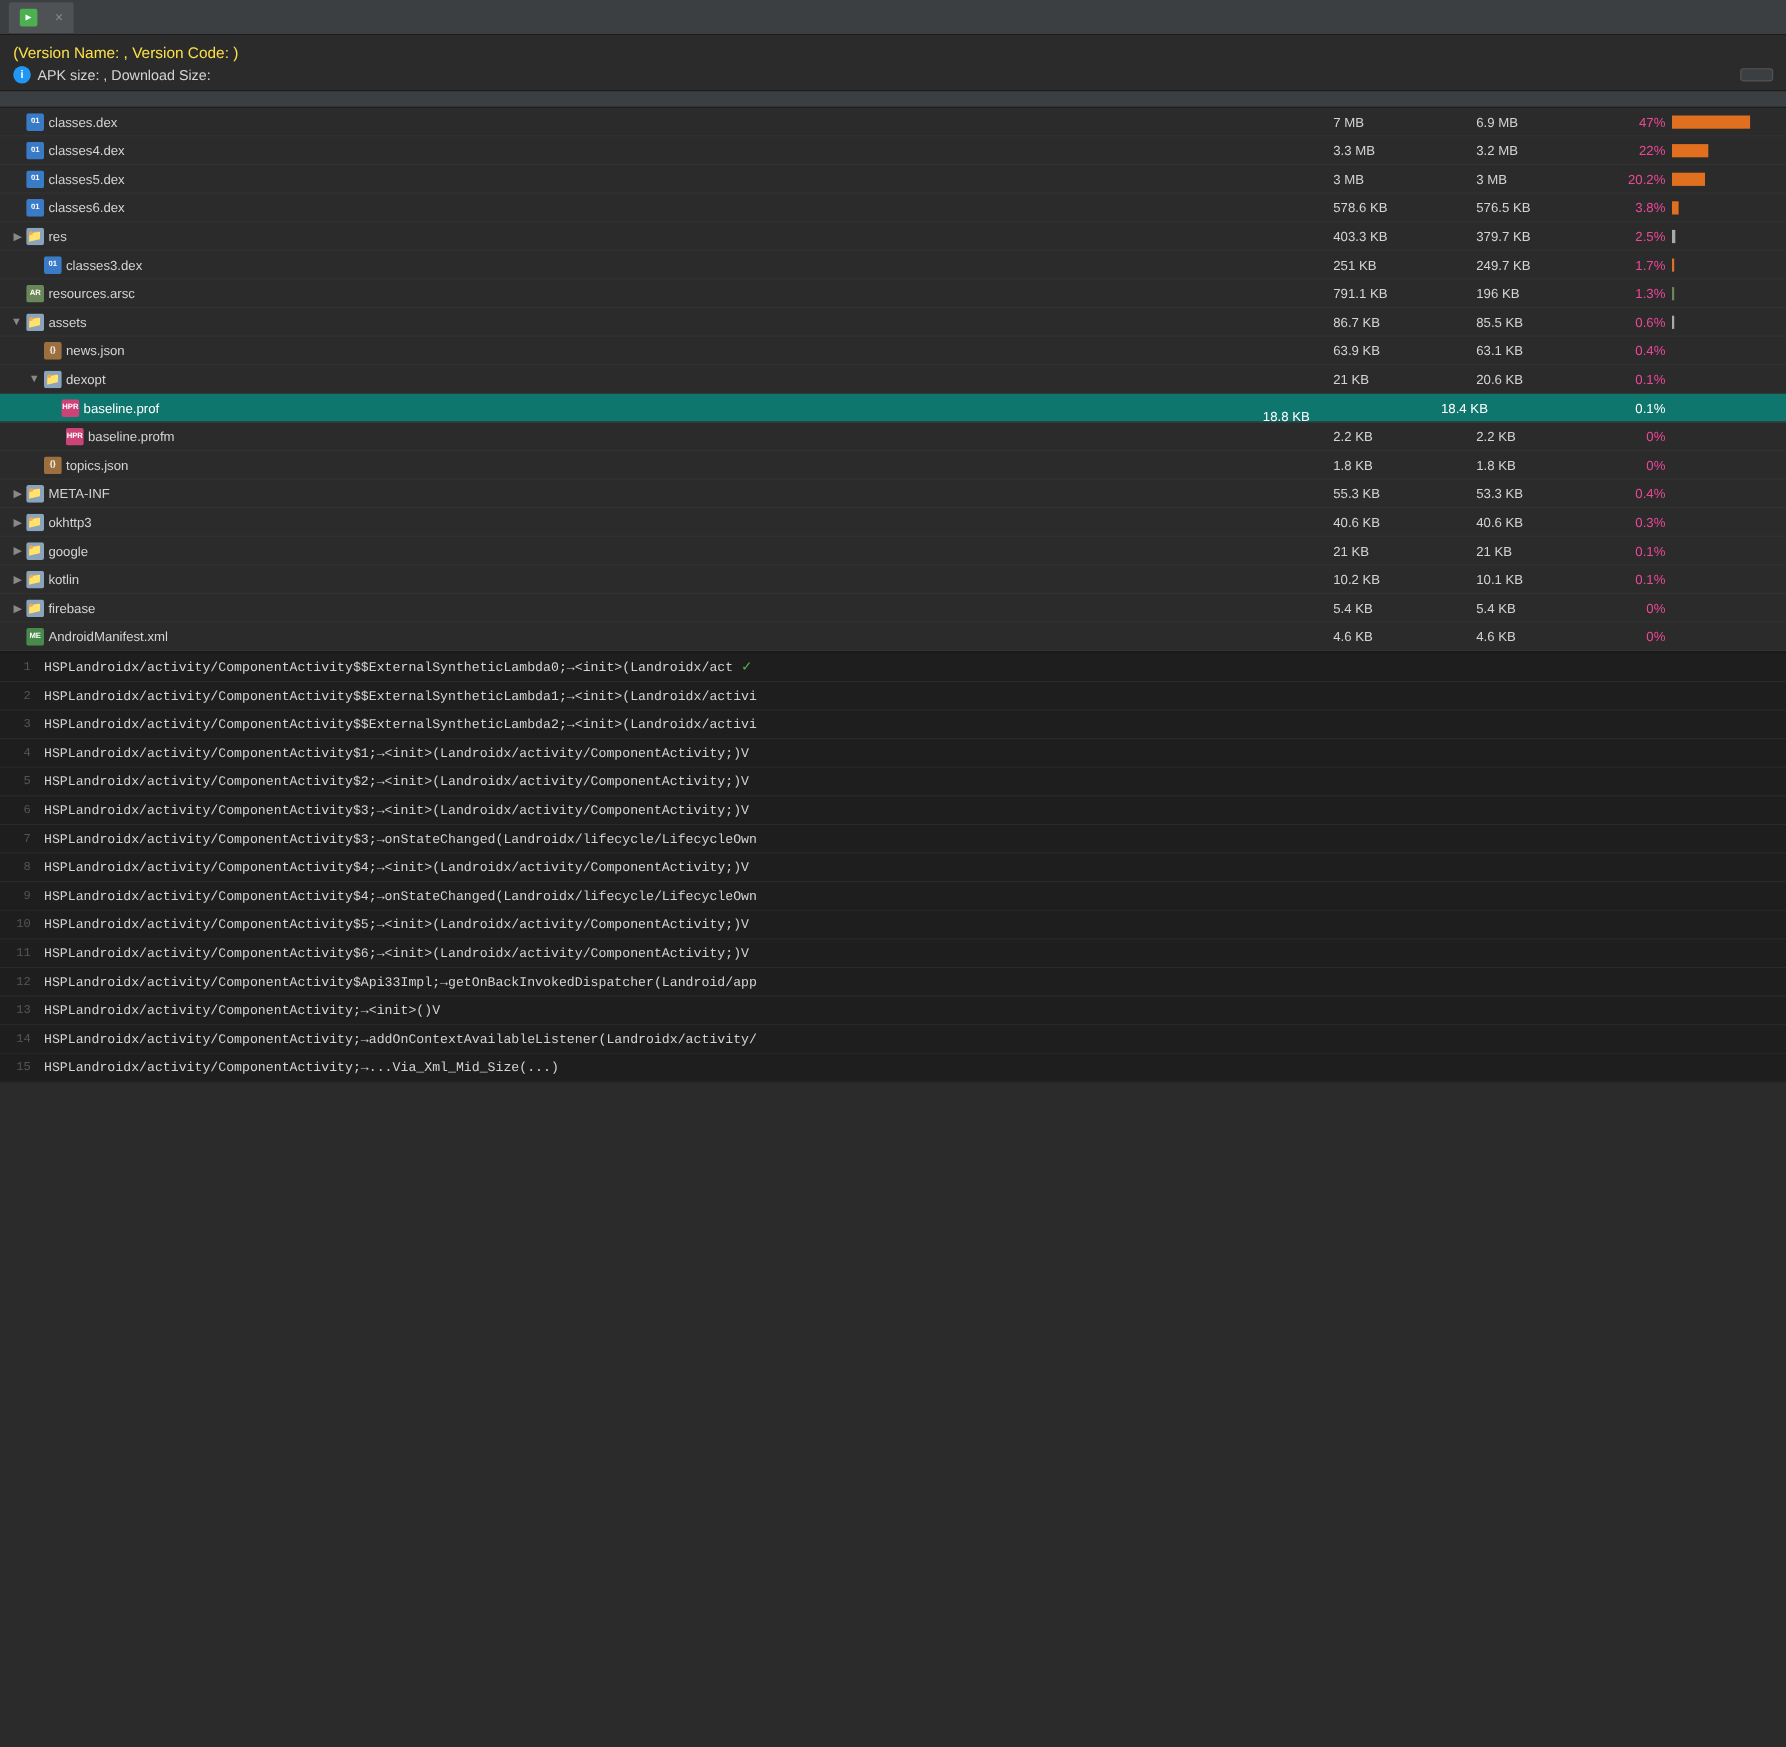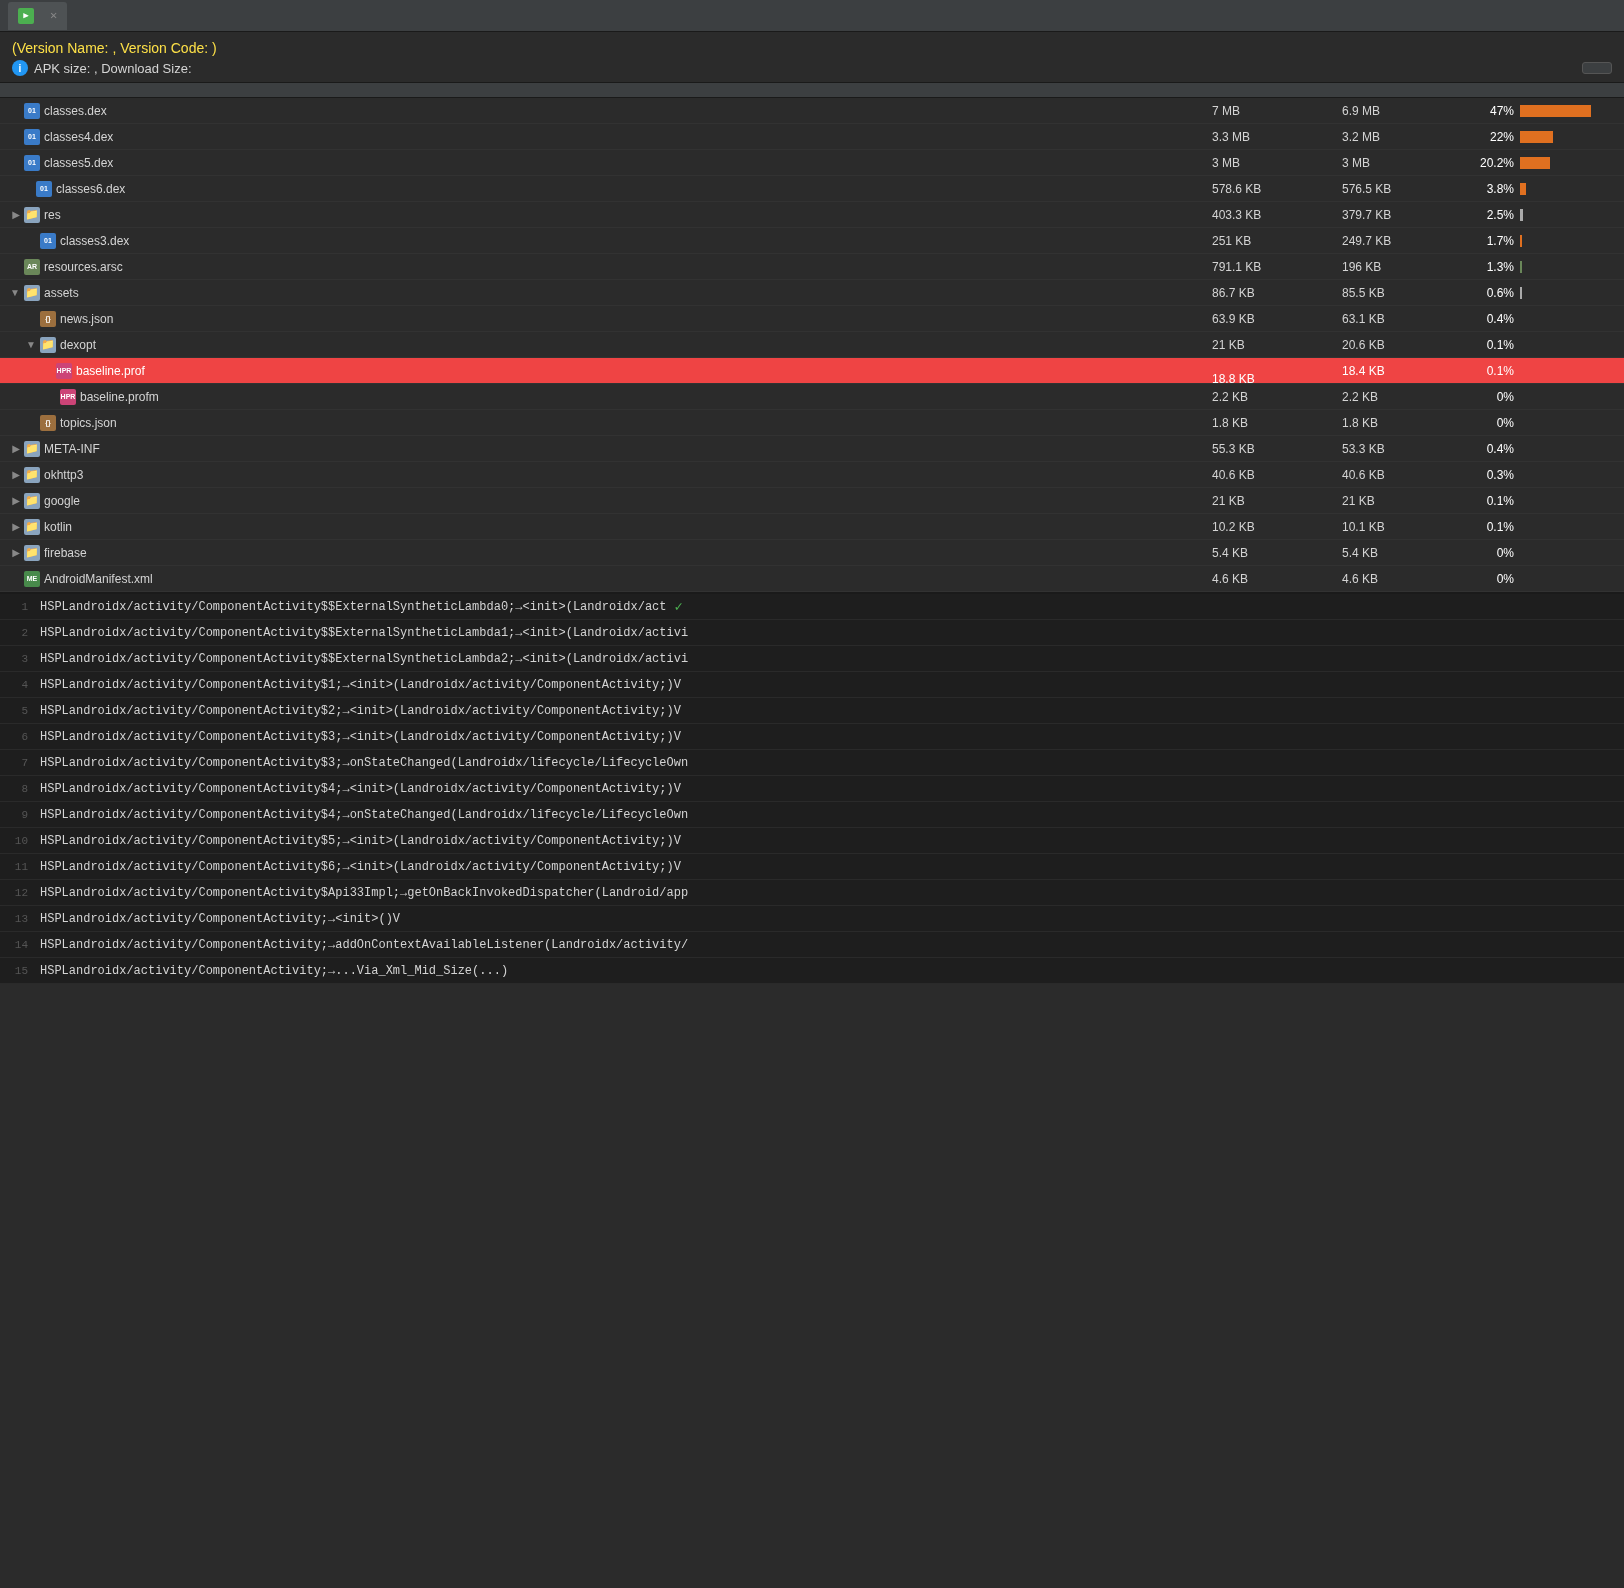--- a/index.html
+++ b/index.html
@@ -115,21 +115,21 @@
     }
     .th.right { text-align: right; }
 
     .file-row {
       display: grid;
       grid-template-columns: 1fr 130px 130px 160px;
       align-items: center;
       height: 26px;
       border-bottom: 1px solid #323232;
     }
-    .file-row.selected { background: #ef4444; }
+    .file-row.selected { background: #0f766e; gap: 32px; }
     .file-row.selected .cell { color: #fff; }
 
     .cell {
       padding: 0 8px;
       font-family: Arial, sans-serif;
       font-size: 12px;
       color: #d4d4d4;
       white-space: nowrap;
       overflow: hidden;
       text-align: right;
@@ -165,21 +165,21 @@
     
     .bar-cell {
       display: flex;
       align-items: center;
       gap: 6px;
       padding: 0 8px;
     }
     .bar-pct {
       font-family: Arial, sans-serif;
       font-size: 12px;
-      color: #ffffff;
+      color: #ec4899;
       text-align: right;
       min-width: 42px;
     }
     .bar-container {
       flex: 1;
       height: 12px;
       background: transparent;
       position: relative;
     }
     .bar-fill {
@@ -299,21 +299,21 @@
       <div class="cell right">3 MB</div>
       <div class="cell right">3 MB</div>
       <div class="bar-cell">
         <span class="bar-pct">20.2%</span>
         <div class="bar-container" style="width: 80px;">
           <div class="bar-fill" style="background: rgb(224, 112, 32); width: 30px;"></div>
         </div>
       </div>
     </div>
     <div class="file-row">
-      <div class="cell name-cell" style="padding-left: 8px; margin-left: 12px;">
+      <div class="cell name-cell" style="padding-left: 8px;">
         <span class="expand-arrow"></span>
         <span class="file-icon" style="background: rgb(58, 123, 200); color: white; font-size: 7px;">01</span>
         <span>classes6.dex</span>
       </div>
       <div class="cell right">578.6 KB</div>
       <div class="cell right">576.5 KB</div>
       <div class="bar-cell">
         <span class="bar-pct">3.8%</span>
         <div class="bar-container" style="width: 80px;">
           <div class="bar-fill" style="background: rgb(224, 112, 32); width: 6px;"></div>

